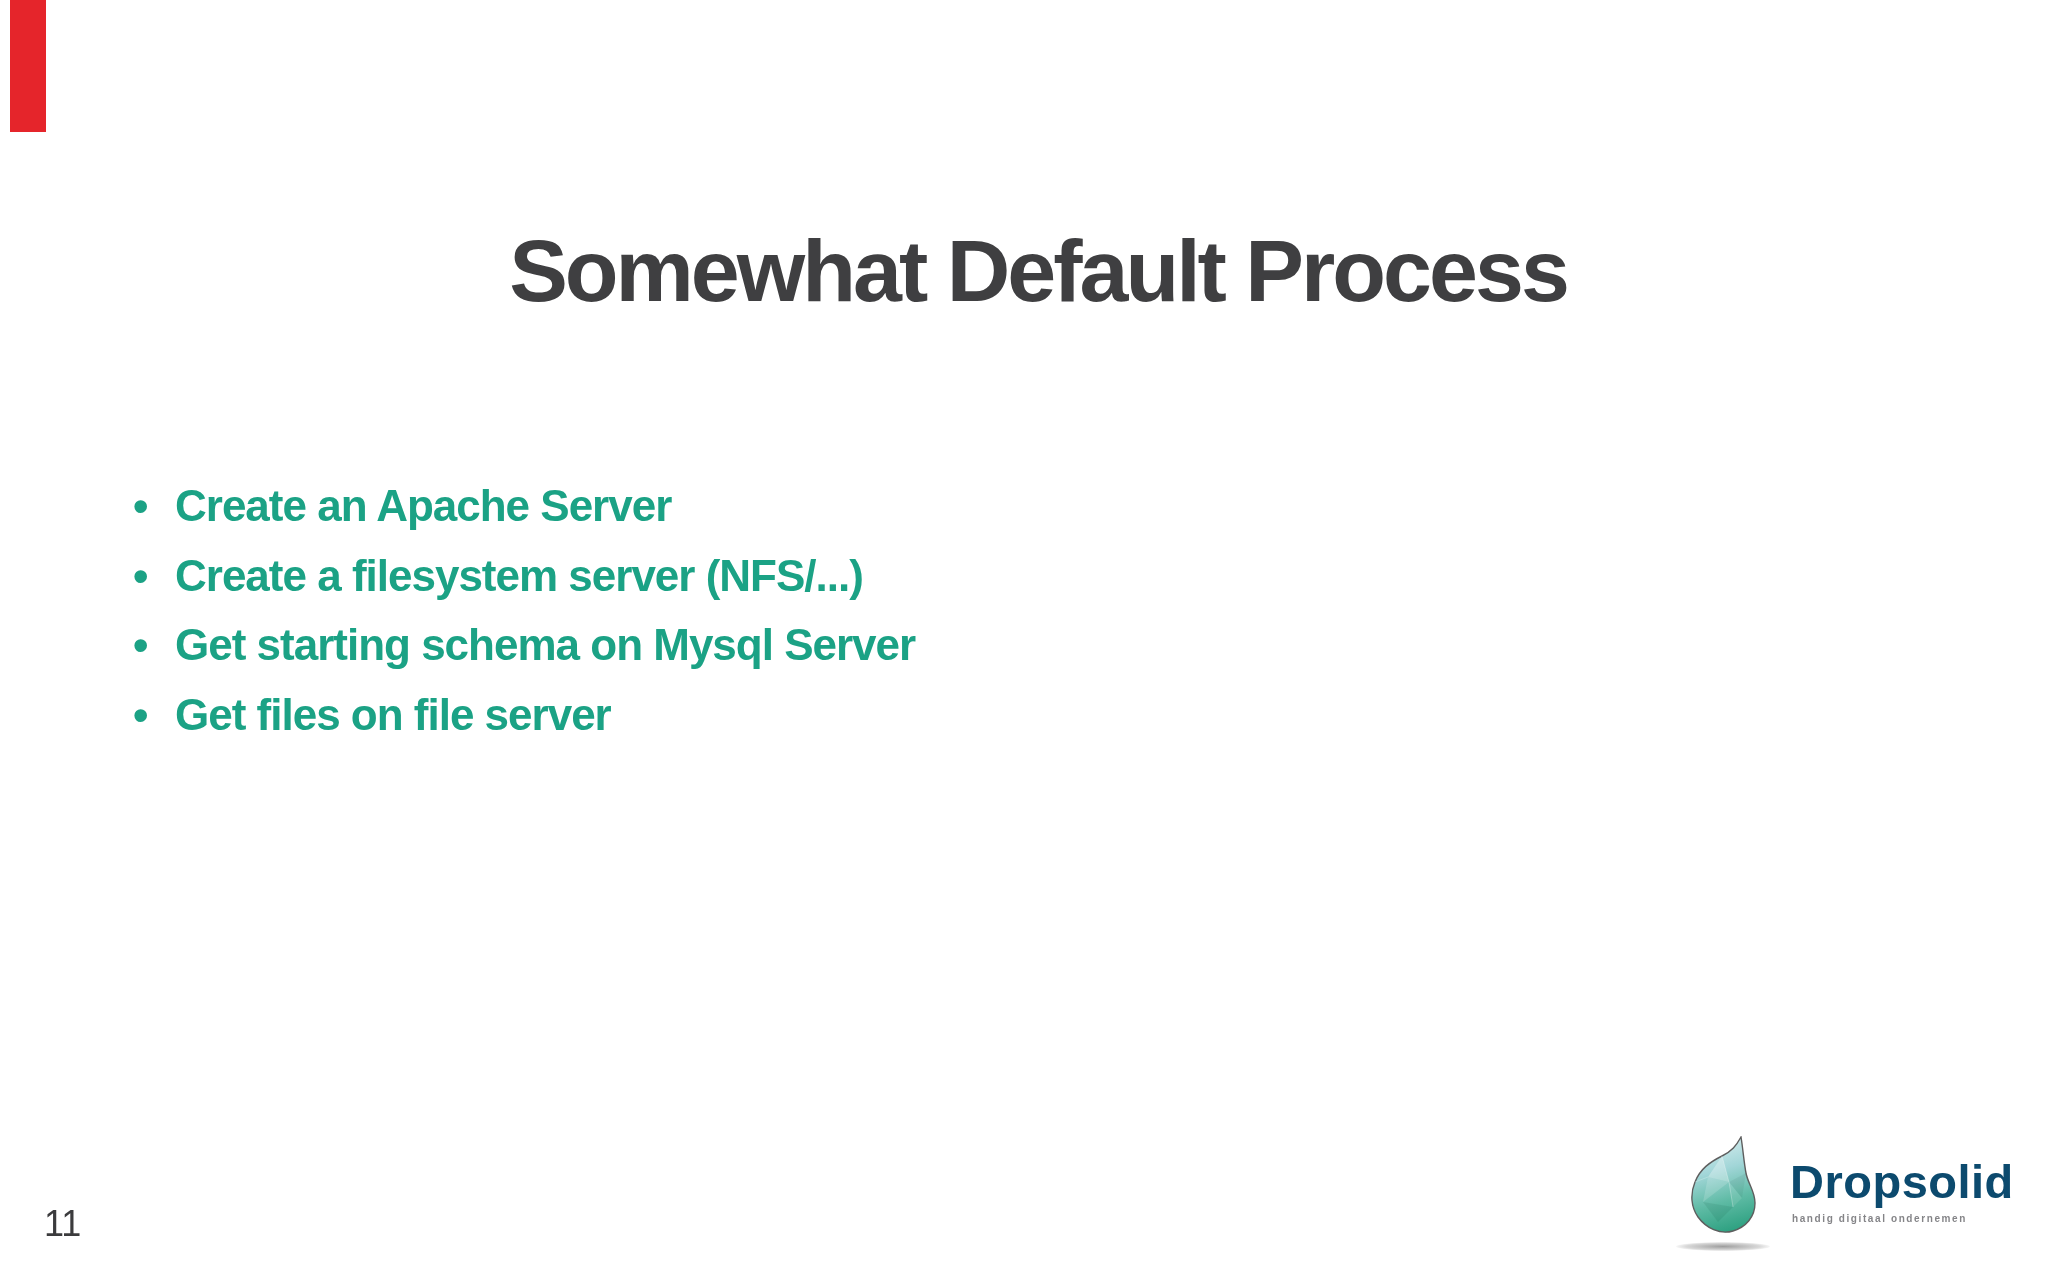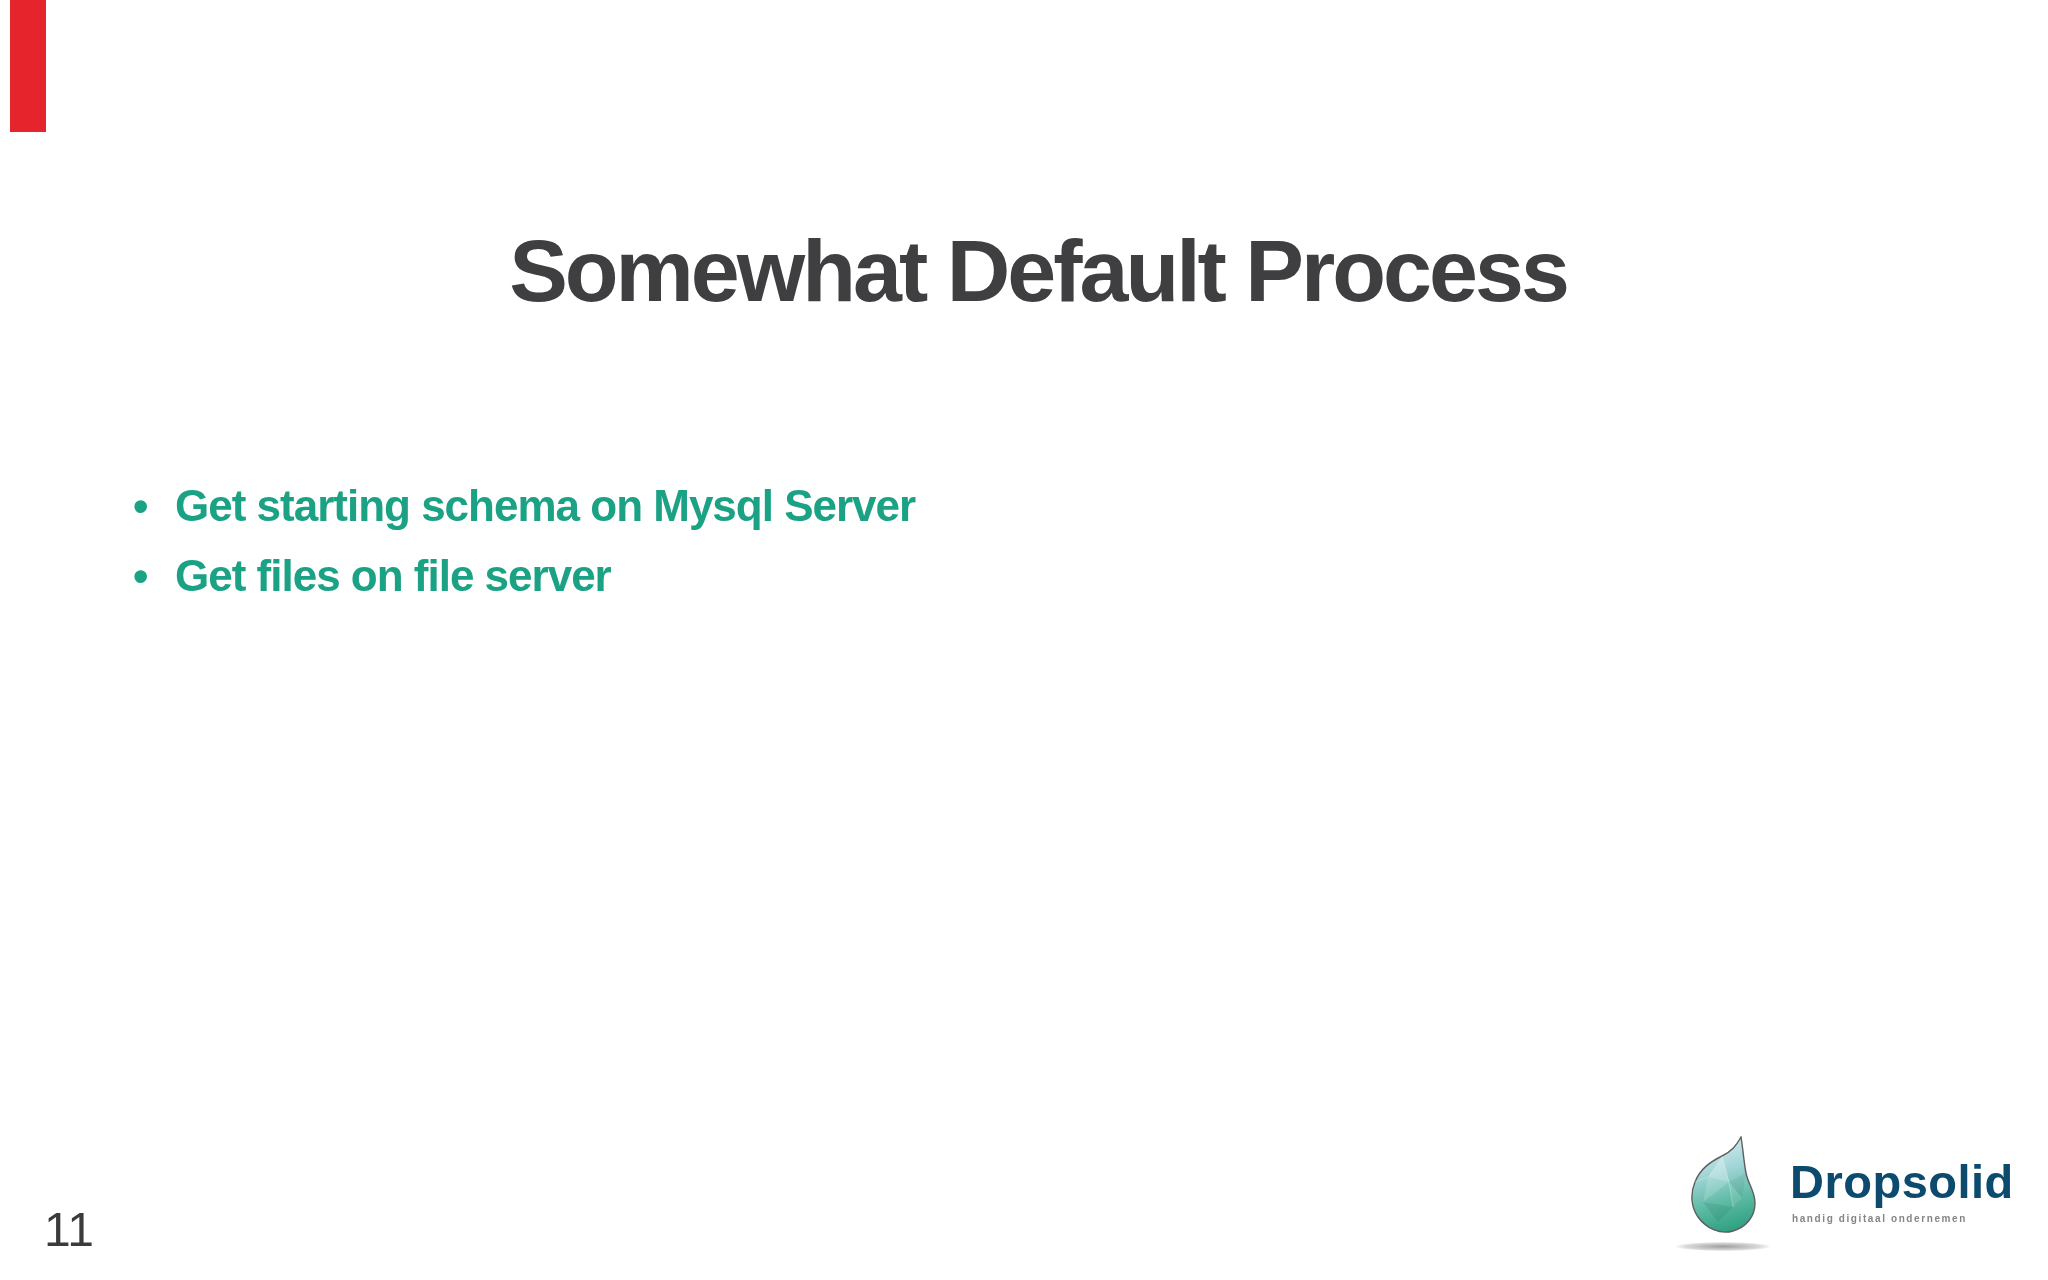--- a/index.html
+++ b/index.html
@@ -54,21 +54,21 @@
     display: inline-block;
     width: 42px;
     font-weight: 700;
     color: #1ba285;
   }
 
   
   .page-number {
     position: absolute;
     left: 44px; top: 1206px;
-    font-size: 48px;
+    font-size: 36px;
     line-height: 1;
     color: #3b3b3d;
   }
 
   
   .logo {
     position: absolute;
     left: 1670px; top: 1130px;
     width: 360px; height: 140px;
   }
@@ -110,20 +110,26 @@
 <body>
 
 <div class="slide">
 
   <div class="accent-bar"></div>
 
   <h1 class="title">Somewhat Default Process</h1>
 
   <ul class="bullets">
     <li>
+      <span class="dot">•</span><span>Create an Apache Server</span>
+    </li>
+    <li>
+      <span class="dot">•</span><span>Create a filesystem server (NFS/...)</span>
+    </li>
+    <li>
       <span class="dot">•</span><span>Get starting schema on Mysql Server</span>
     </li>
     <li>
       <span class="dot">•</span><span>Get files on file server</span>
     </li>
   </ul>
 
   <div class="page-number">11</div>
 
   <div class="logo">

